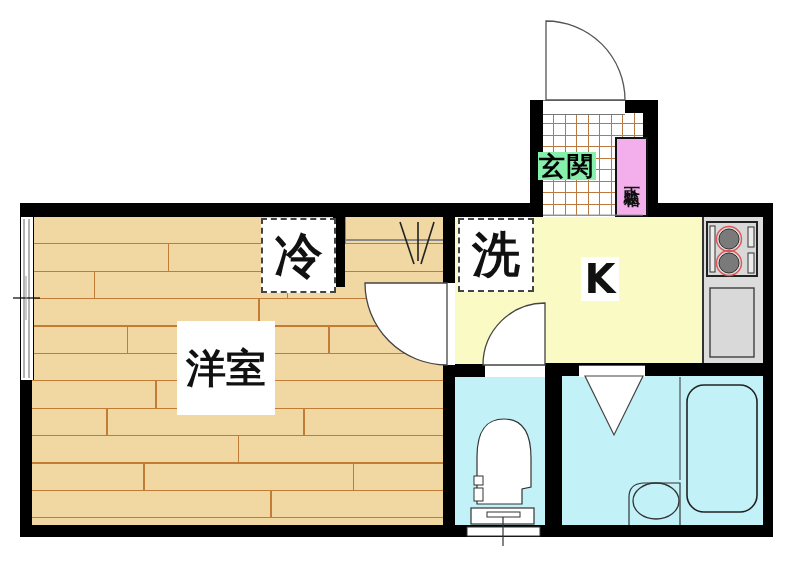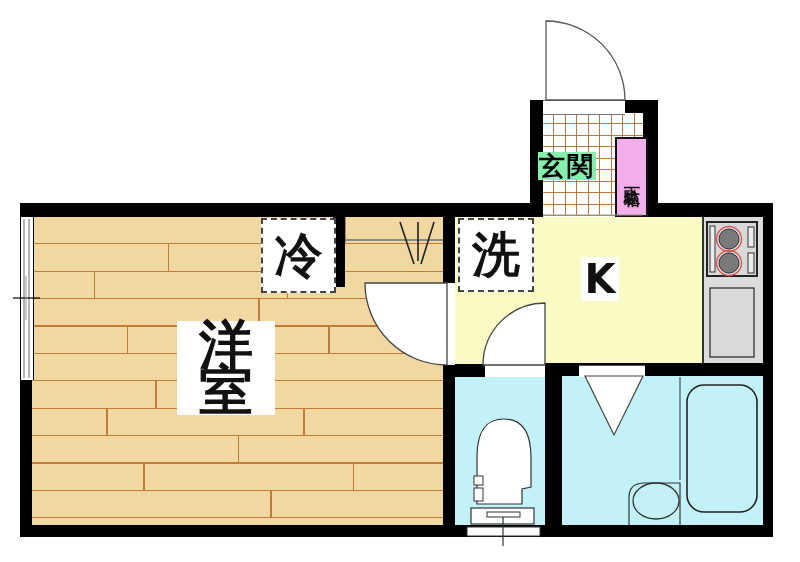--- a/index.html
+++ b/index.html
@@ -74,21 +74,21 @@
   <div class="whitebox" style="left:485px;top:365px;width:60px;height:12px;"></div>
   <div class="whitebox" style="left:579px;top:365px;width:66px;height:11px;border-top:1px solid #555;"></div>
   <div class="whitebox" style="left:20px;top:217px;width:12px;height:163px;border-left:1px solid #000;border-right:1px solid #000;"></div>
 
   <div class="dashedbox" style="left:261px;top:218px;width:71px;height:71px;font-size:48px;">
     <span>冷</span>
   </div>
   <div class="dashedbox" style="left:458px;top:218px;width:72px;height:70px;font-size:48px;">
     <span>洗</span>
   </div>
-  <div class="labelbox" style="left:177px;top:321px;width:98px;height:94px;font-size:54px;line-height:46px;text-align:center;">
+  <div class="labelbox" style="left:177px;top:321px;width:98px;height:94px;font-size:40px;line-height:46px;text-align:center;">
     <span><span>洋室</span><br>
     </span>
   </div>
   <div class="labelbox" style="left:581px;top:257px;width:38px;height:44px;font-size:40px;">
     <span>K</span>
   </div>
   <div class="genkan">玄関</div>
   <div class="shoe">
     <span>下駄箱</span>
   </div>

